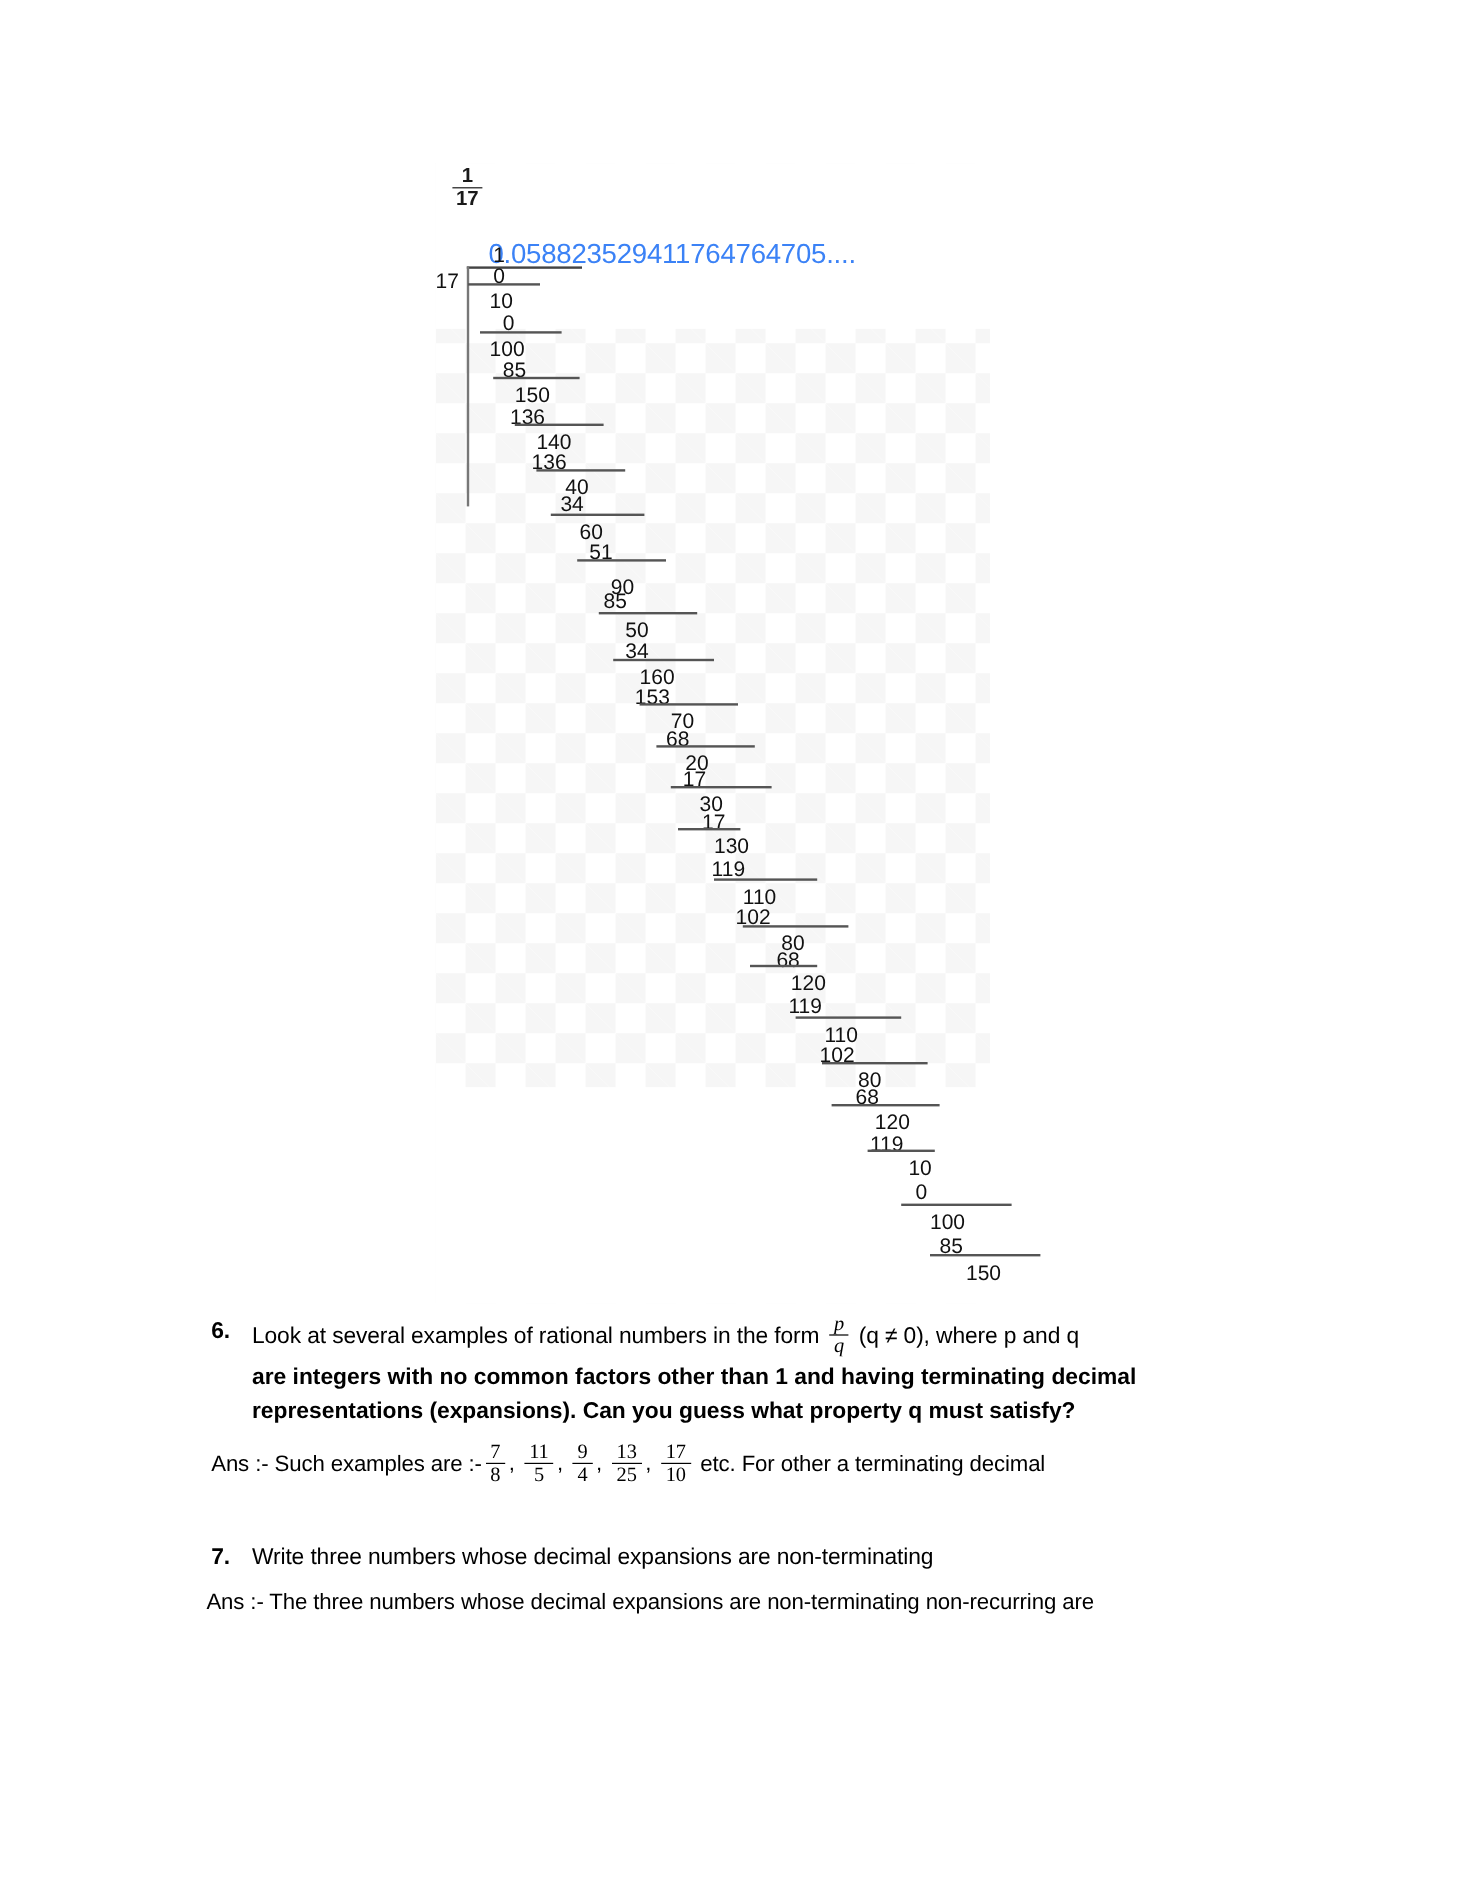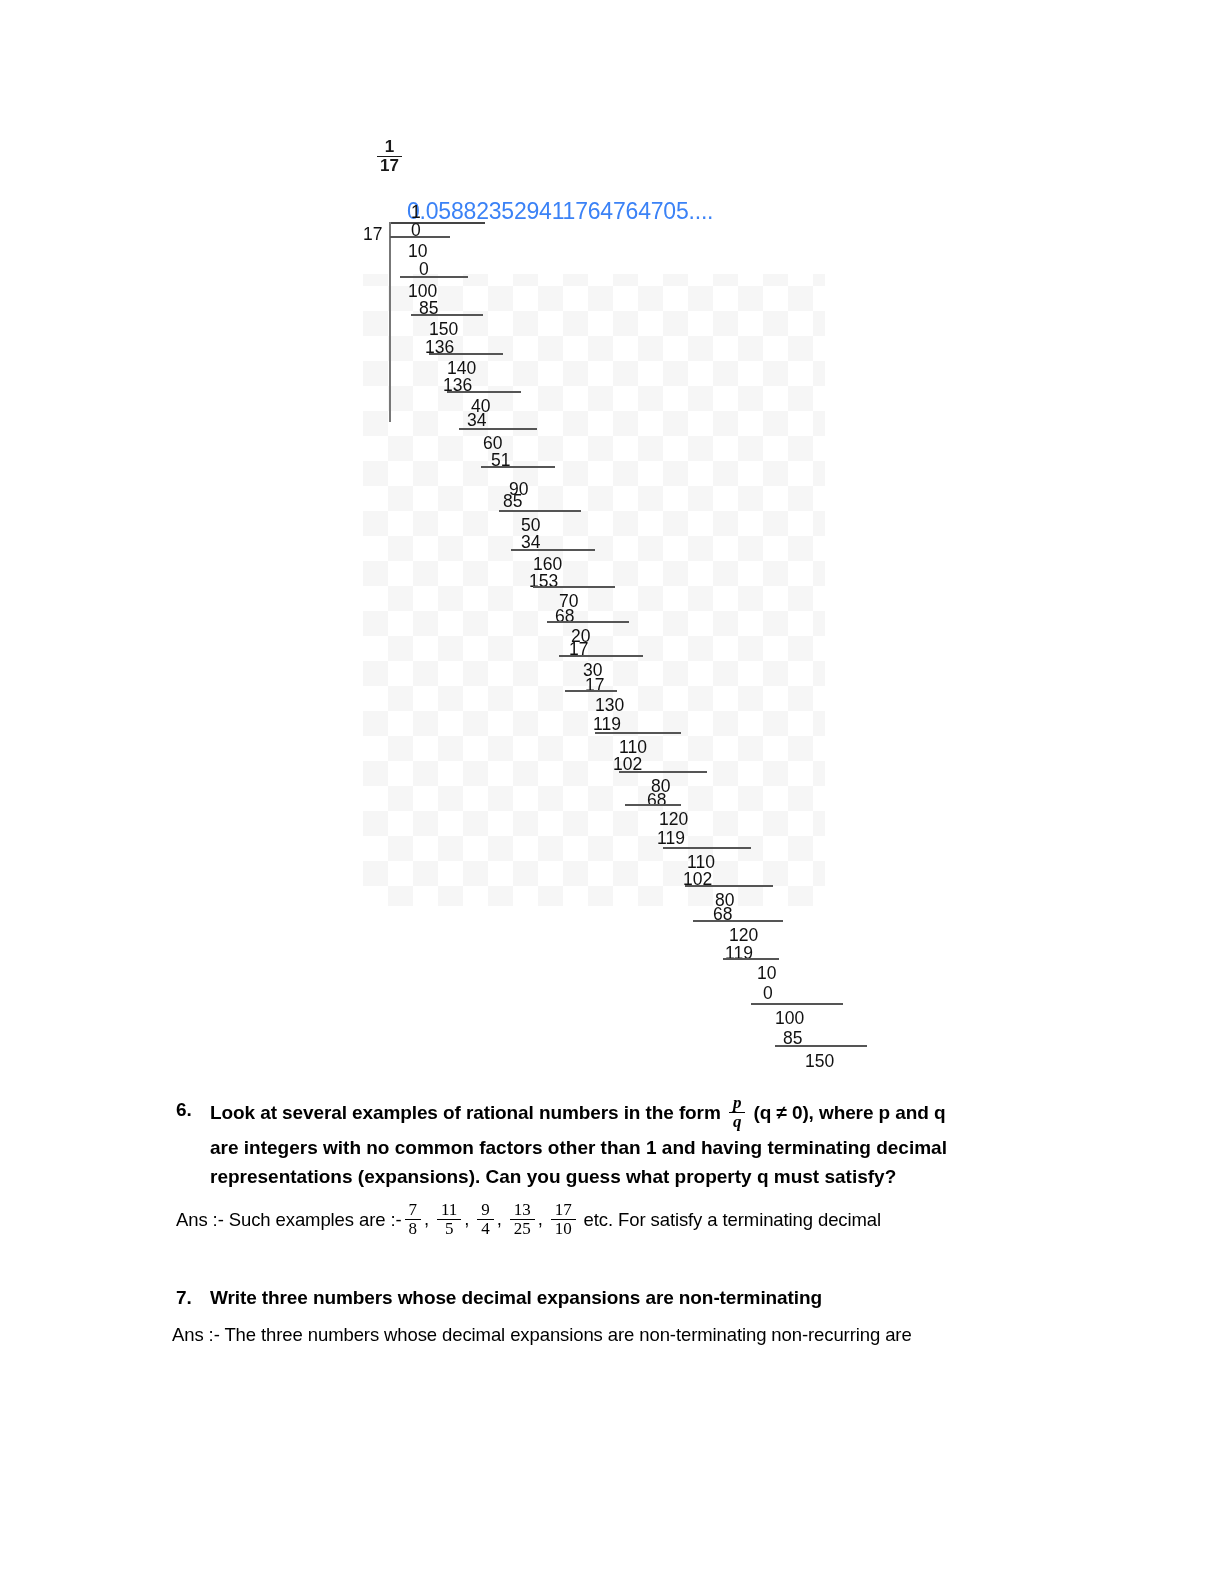--- a/index.html
+++ b/index.html
@@ -146,21 +146,21 @@
     letter-spacing: -0.1px;
   }
   .q-num {
     width: 34px;
     flex: 0 0 34px;
     font-weight: 700;
     font-size: 19px;
   }
   .q-text {
     flex: 1 1 auto;
-    font-weight: 700;
+    font-weight: 400;
   }
   .q-cont {
     margin-left: 34px;
     font-size: 19px;
     font-weight: 700;
     line-height: 1.55;
   }
   .ans-line {
     font-size: 18.5px;
     font-weight: 400;
@@ -328,21 +328,21 @@
           </span><span>, </span><span class="ifrac">
             <span class="n">9</span>
             <span class="d">4</span>
           </span><span>, </span><span class="ifrac">
             <span class="n">13</span>
             <span class="d">25</span>
           </span><span>, </span><span class="ifrac">
             <span class="n">17</span>
             <span class="d">10</span>
           </span> </span>
-      <span>etc. For satisfy a terminating decimal</span>
+      <span>etc. For other a terminating decimal</span>
     </div>
 
   </div>
 
   <div class="q-block">
     <div class="q-line row7">
       <span class="q-num">7.</span>
       <span class="q-text">Write three numbers whose decimal expansions are non-terminating</span>
     </div>
   </div>

